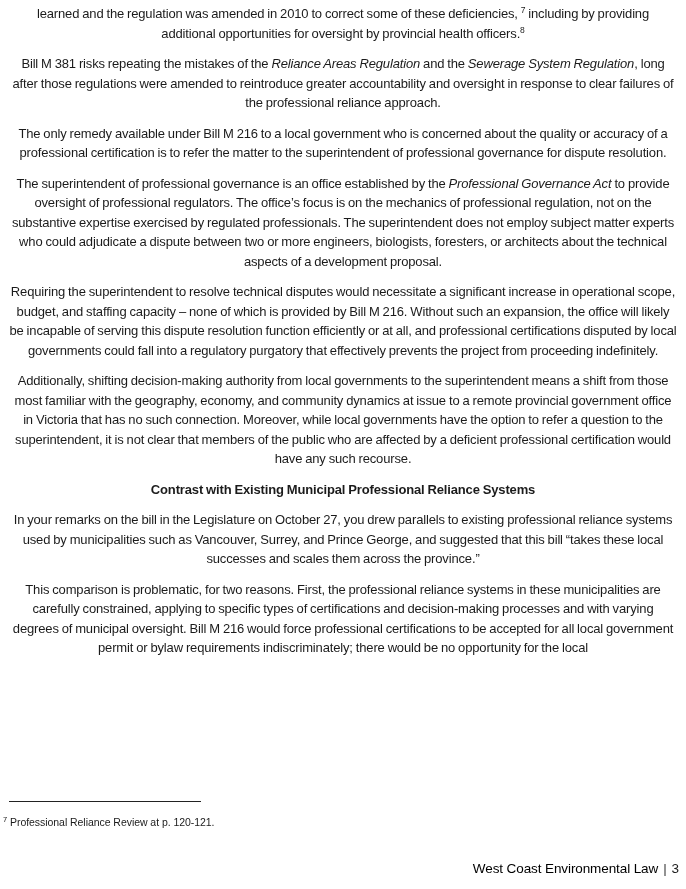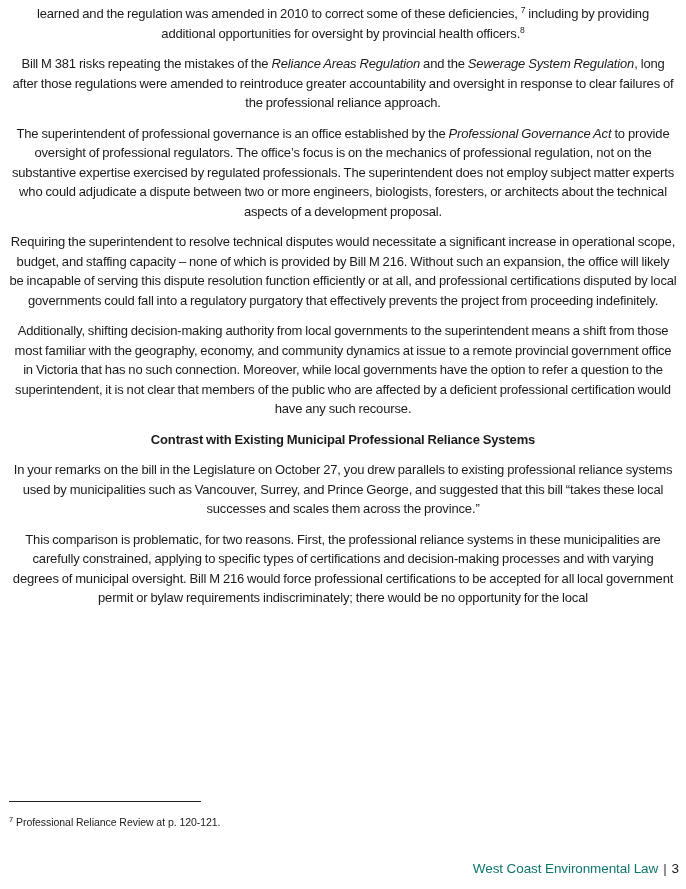--- a/index.html
+++ b/index.html
@@ -45,21 +45,21 @@
   .fnsep {
     position: absolute;
     left: 9px;
     top: 801px;
     width: 192px;
     height: 0;
     border-top: 1.2px solid #222222;
   }
   .footnotes {
     position: absolute;
-    left: 9px;
+    left: 3px;
     top: 815px;
     width: 668px;
   }
   .footnote {
     font-size: 10.5px;
     line-height: 14px;
     margin: 0 0 12px 0;
     letter-spacing: -0.05px;
   }
   .footnote sup {
@@ -84,31 +84,32 @@
   }
 </style>
 </head>
 <body>
 
 <div class="page">
 
   <div class="content">
       <p class="para"><span>learned and the regulation was amended in 2010 to correct some of these deficiencies, </span><sup class="fnref">7</sup><span> including by providing additional opportunities for oversight by provincial health officers.</span><sup class="fnref">8</sup></p>
       <p class="para"><span>Bill M 381 risks repeating the mistakes of the </span><em>Reliance Areas Regulation</em><span> and the </span><em>Sewerage System Regulation</em><span>, long after those regulations were amended to reintroduce greater accountability and oversight in response to clear failures of the professional reliance approach.</span></p>
+      <p class="para"><span>The only remedy available under Bill M 216 to a local government who is concerned about the quality or accuracy of a professional certification is to refer the matter to the superintendent of professional governance for dispute resolution.</span></p>
       <p class="para"><span>The superintendent of professional governance is an office established by the </span><em>Professional Governance Act</em><span> to provide oversight of professional regulators. The office’s focus is on the mechanics of professional regulation, not on the substantive expertise exercised by regulated professionals. The superintendent does not employ subject matter experts who could adjudicate a dispute between two or more engineers, biologists, foresters, or architects about the technical aspects of a development proposal.</span></p>
       <p class="para"><span>Requiring the superintendent to resolve technical disputes would necessitate a significant increase in operational scope, budget, and staffing capacity – none of which is provided by Bill M 216. Without such an expansion, the office will likely be incapable of serving this dispute resolution function efficiently or at all, and professional certifications disputed by local governments could fall into a regulatory purgatory that effectively prevents the project from proceeding indefinitely.</span></p>
       <p class="para"><span>Additionally, shifting decision-making authority from local governments to the superintendent means a shift from those most familiar with the geography, economy, and community dynamics at issue to a remote provincial government office in Victoria that has no such connection. Moreover, while local governments have the option to refer a question to the superintendent, it is not clear that members of the public who are affected by a deficient professional certification would have any such recourse.</span></p>
       <h2 class="heading"><span>Contrast with Existing Municipal Professional Reliance Systems</span></h2>
       <p class="para"><span>In your remarks on the bill in the Legislature on October 27, you drew parallels to existing professional reliance systems used by municipalities such as Vancouver, Surrey, and Prince George, and suggested that this bill “takes these local successes and scales them across the province.”</span></p>
       <p class="para"><span>This comparison is problematic, for two reasons. First, the professional reliance systems in these municipalities are carefully constrained, applying to specific types of certifications and decision-making processes and with varying degrees of municipal oversight. Bill M 216 would force professional certifications to be accepted for all local government permit or bylaw requirements indiscriminately; there would be no opportunity for the local</span></p>
     </div>
 
   <div class="fnsep"></div>
 
   <div class="footnotes">
       <p class="footnote"><sup>7</sup><span> Professional Reliance Review at p. 120-121.</span></p>
     </div>
 
   <div class="footer">
-    <span class="brand" style="color: #0f766e;">West Coast Environmental Law</span><span class="divider">|</span><span class="pagenum">3</span>
+    <span class="brand" style="color: #000000;">West Coast Environmental Law</span><span class="divider">|</span><span class="pagenum">3</span>
   </div>
 
 </div>
 
 </body></html>

